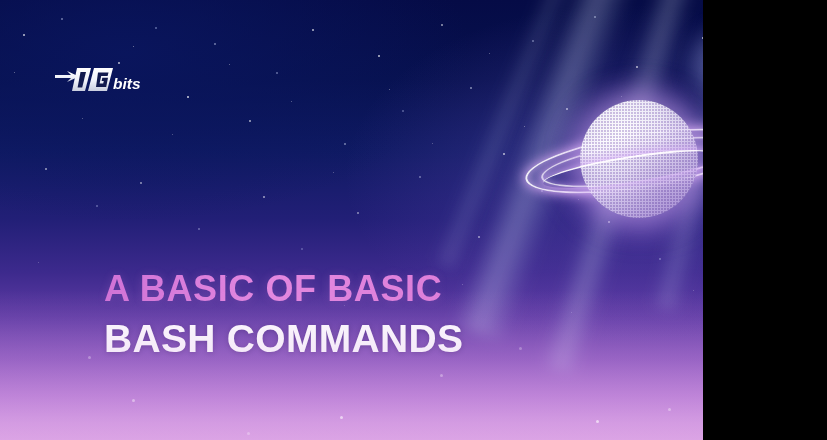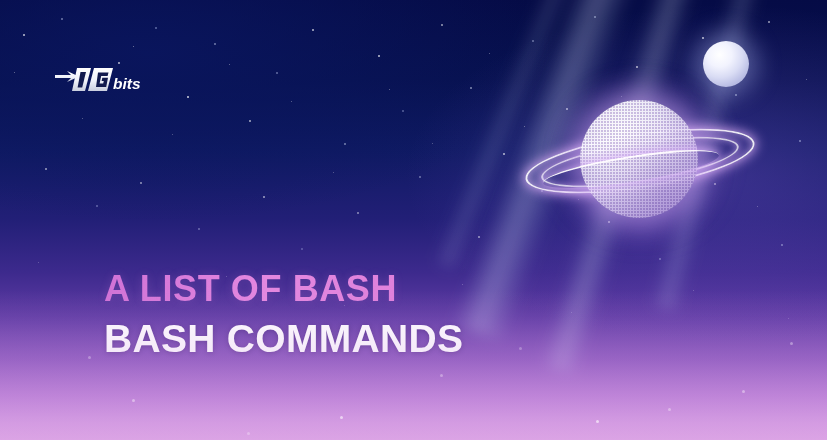--- a/index.html
+++ b/index.html
@@ -5,21 +5,21 @@
   * { margin:0; padding:0; box-sizing:border-box; }
   html, body {
     width:827px; height:440px;
     overflow:hidden;
     background:#000;
     font-family:"Liberation Sans", sans-serif;
   }
 
   #banner {
     position:relative;
-    width:827px; height:440px;
+    width:703px; height:440px;
     overflow:hidden;
     
     background:
       linear-gradient(180deg,
         #050b46 0%,
         #07114f 18%,
         #0f1a63 34%,
         #221f77 50%,
         #3d2a8d 62%,
         #5f3ba4 72%,
@@ -273,18 +273,18 @@
       <path d="M25.5 10 L31 10 L27.2 25.5 L22.6 25.5 Z" fill="#121a4e"></path>
 
       <path d="M39 6 L58 6 L52 29 L33 29 Z" fill="url(#lg)"></path>
       <path d="M43 10.5 L53.5 10.5 L52.6 14 L46.2 14 L44.6 21.6 L48.2 21.6 L48.8 19 L46.6 19 L47.3 15.8 L53 15.8 L51.2 25 L41 25 Z" fill="#121a4e"></path>
 
       <text x="58" y="27" font-family="Liberation Sans, sans-serif" font-size="15.5" font-weight="bold" font-style="italic" fill="#ffffff">bits</text>
     </svg>
   </div>
 
   <div id="headline">
-    <span id="title-line1">A LIST OF BASH</span>
+    <span id="title-line1">A BASIC OF BASIC</span>
     <span id="title-line2">BASH COMMANDS</span>
   </div>
 
   <div class="bottom-wash"></div>
 </div>
 
 </body></html>

